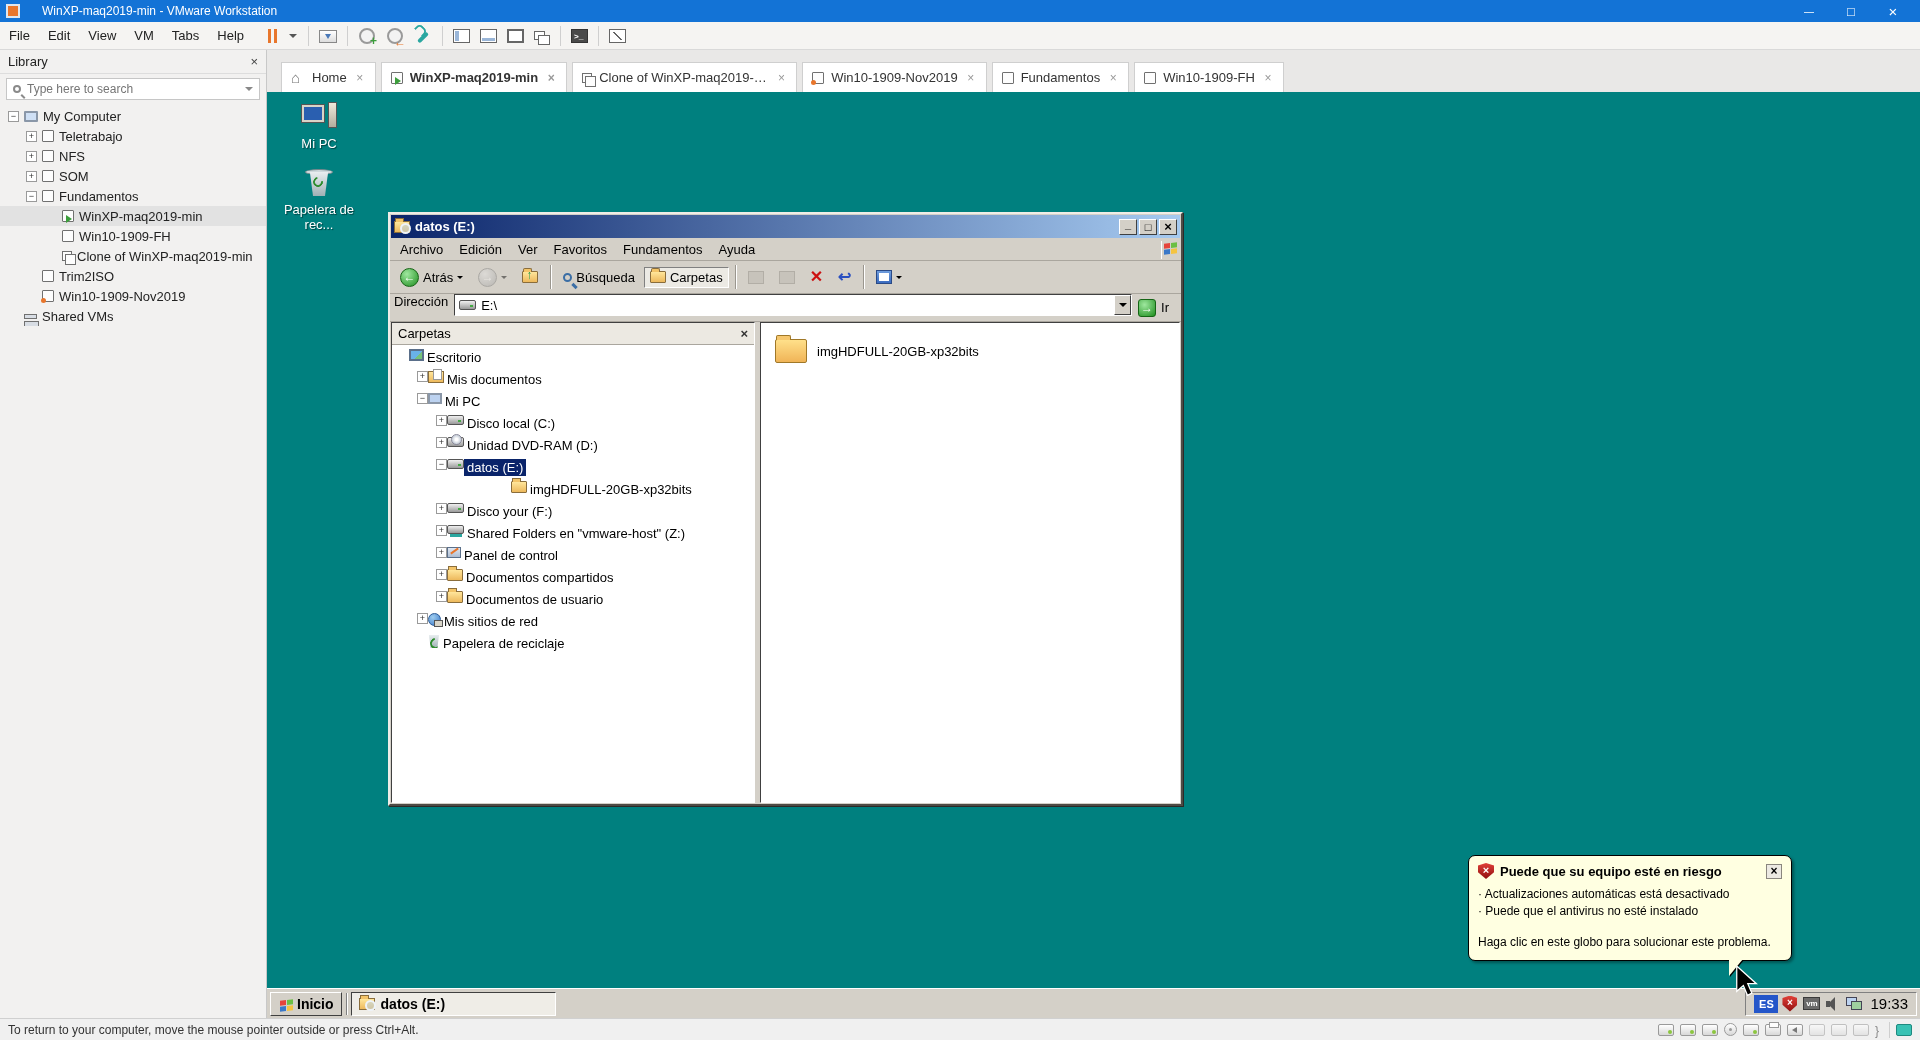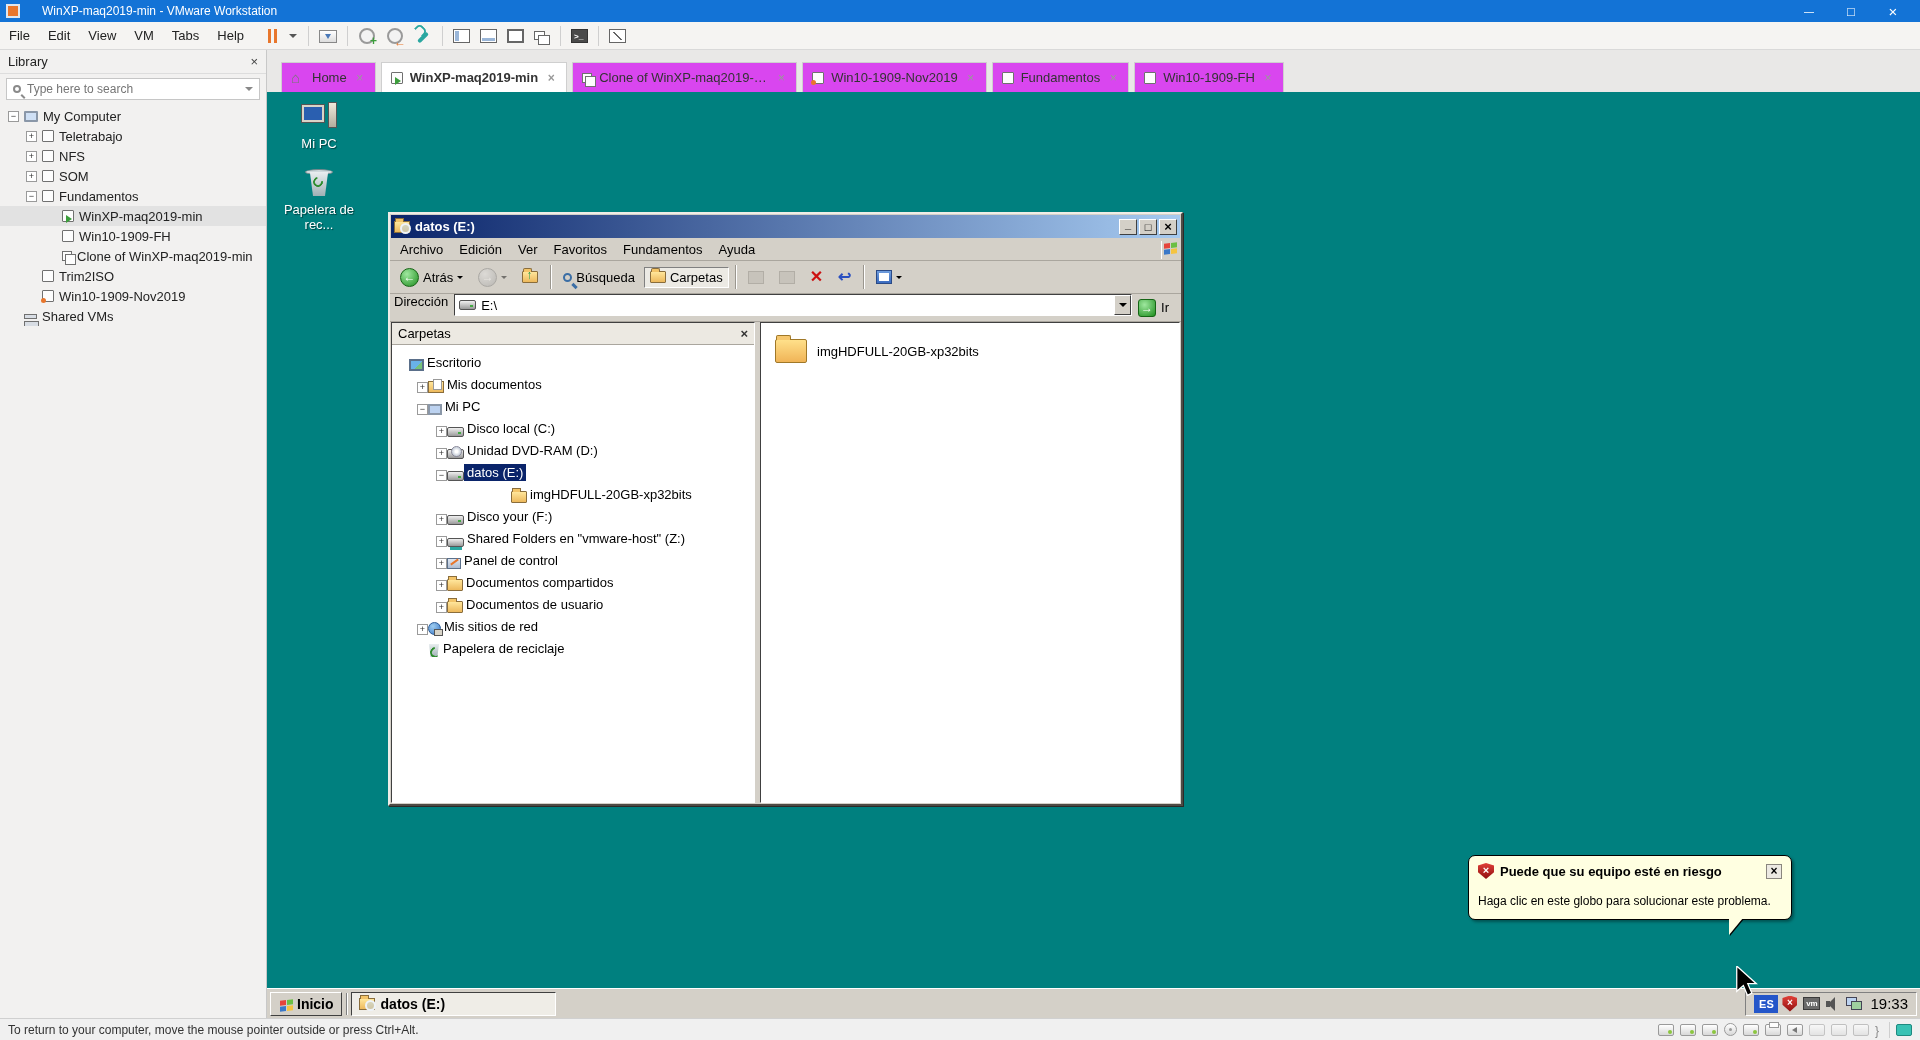--- a/index.html
+++ b/index.html
@@ -66,21 +66,21 @@
   [data-icon="vm-page-icon"],[data-icon="vm-plain-icon"],[data-icon="vm-running-icon"],[data-icon="vm-alert-icon"]{width:12px;height:12px;border:1px solid #707070;background:#fdfdfd;border-radius:1px}
   [data-icon="vm-running-icon"]::after{content:"";position:absolute;right:-3px;bottom:-2px;border:4px solid transparent;border-left:6px solid #3c9e3c}
   [data-icon="vm-alert-icon"]::after{content:"";position:absolute;left:-2px;bottom:-2px;width:5px;height:5px;background:#e8762c;border-radius:50%}
   [data-icon="vm-clone-icon"]{width:10px;height:10px;border:1px solid #707070;background:#fdfdfd}
   [data-icon="vm-clone-icon"]::after{content:"";position:absolute;left:2px;top:2px;width:9px;height:9px;border:1px solid #707070;background:#fdfdfd}
   [data-icon="shared-vms-icon"]{width:13px;height:5px;border:1px solid #707070;background:#d8dde4}
   [data-icon="shared-vms-icon"]::after{content:"";position:absolute;left:-1px;top:6px;width:13px;height:5px;border:1px solid #707070;background:#d8dde4}
 
   
   .tabstrip{position:absolute;left:267px;top:50px;width:1653px;height:42px;background:#e9e8e7;display:flex;align-items:flex-end;padding-left:14px;gap:5px;font-size:13px}
-  .tab{display:flex;align-items:center;gap:7px;height:30px;padding:0 9px;background:#d946ef;border:1px solid #cfcfcf;border-bottom:none;color:#333;max-width:225px}
+  .tab{display:flex;align-items:center;gap:7px;height:30px;padding:0 9px;background:#ffffff;border:1px solid #cfcfcf;border-bottom:none;color:#333;max-width:225px}
   .tab[data-active="1"]{background:#fff;font-weight:bold}
   .tab-lbl{white-space:nowrap;overflow:hidden;text-overflow:ellipsis}
   .tab-close{width:12px;height:12px;color:#999;font-size:12px;line-height:12px;text-align:center}
   .tab-close::before{content:"×"}
   [data-icon="home-icon"]{width:14px;height:13px;color:#777;font-size:15px;line-height:13px}
   [data-icon="home-icon"]::before{content:"⌂"}
 
   
   .vmscreen{position:absolute;left:267px;top:92px;width:1653px;height:926px;background:#00807f;overflow:hidden}
 
@@ -139,21 +139,21 @@
   .combo .drop{width:17px;height:20px;background:#d4d0c8;border:1px solid;border-color:#fff #404040 #404040 #fff;display:flex;align-items:center;justify-content:center}
   .combo .drop::before{content:"";border:4px solid transparent;border-top-color:#000;margin-top:4px}
   .gobtn{display:flex;align-items:center;gap:5px;padding-right:8px}
   .goicon{width:18px;height:18px;background:radial-gradient(circle at 35% 30%,#9fe89f,#1e8e1e);border:1px solid #156515;border-radius:3px;color:#fff;font-weight:bold;text-align:center;line-height:16px;font-size:12px}
   .xbody{flex:1;display:flex;min-height:0;margin:0 1px 1px}
   .xleft{width:364px;background:#fff;border:1px solid;border-color:#404040 #fff #fff #404040;display:flex;flex-direction:column}
   .xleft-hd{height:22px;background:#ece9e2;border-bottom:1px solid #aaa69e;display:flex;align-items:center;padding:0 6px;font-size:13px}
   .xleft-hd .xclose{margin-left:auto;font-weight:bold;color:#333}
   .xleft-hd .xclose::before{content:"×"}
   .xtree{flex:1;overflow:hidden;padding-top:4px}
-  .xrow{display:flex;align-items:flex-end;height:22px;gap:0;white-space:nowrap;font-size:13px}
+  .xrow{display:flex;align-items:flex-start;height:22px;gap:0;white-space:nowrap;font-size:13px}
   .xrow[data-lvl="0"]{padding-left:6px}
   .xrow[data-lvl="1"]{padding-left:25px}
   .xrow[data-lvl="2"]{padding-left:44px}
   .xrow[data-lvl="3"]{padding-left:108px}
   .xrow .lbl{padding:1px 3px}
   .xrow[data-sel="1"] .lbl{background:#0a246a;color:#fff}
   .xsplit{width:5px;background:#d4d0c8}
   .xright{flex:1;background:#fff;border:1px solid;border-color:#404040 #fff #fff #404040;padding:16px 14px}
   .file{display:flex;align-items:center;gap:10px;font-size:13px}
   .folder-big{width:32px;height:24px;background:linear-gradient(#ffe08a,#f0b457);border:1px solid #a07828;border-radius:2px;position:relative}
@@ -603,20 +603,25 @@
           </div>
       </div>
     </div>
 
     <div class="balloon">
       <div class="b-hd">
         <span class="shield"></span>
         <span>Puede que su equipo esté en riesgo</span>
         <span class="b-close"></span>
       </div>
+      <div class="b-lines">
+
+      <div>· Actualizaciones automáticas está desactivado</div>
+          <div>· Puede que el antivirus no esté instalado</div>
+        </div>
       <div class="b-foot">Haga clic en este globo para solucionar este problema.</div>
       <div class="b-tail"></div>
     </div>
 
     <div class="taskbar">
       <div class="startbtn">
         <span class="flaggrid" style="position:relative;display:grid;width:14px;height:12px">
             <i></i>
             <i></i>
             <i></i>

